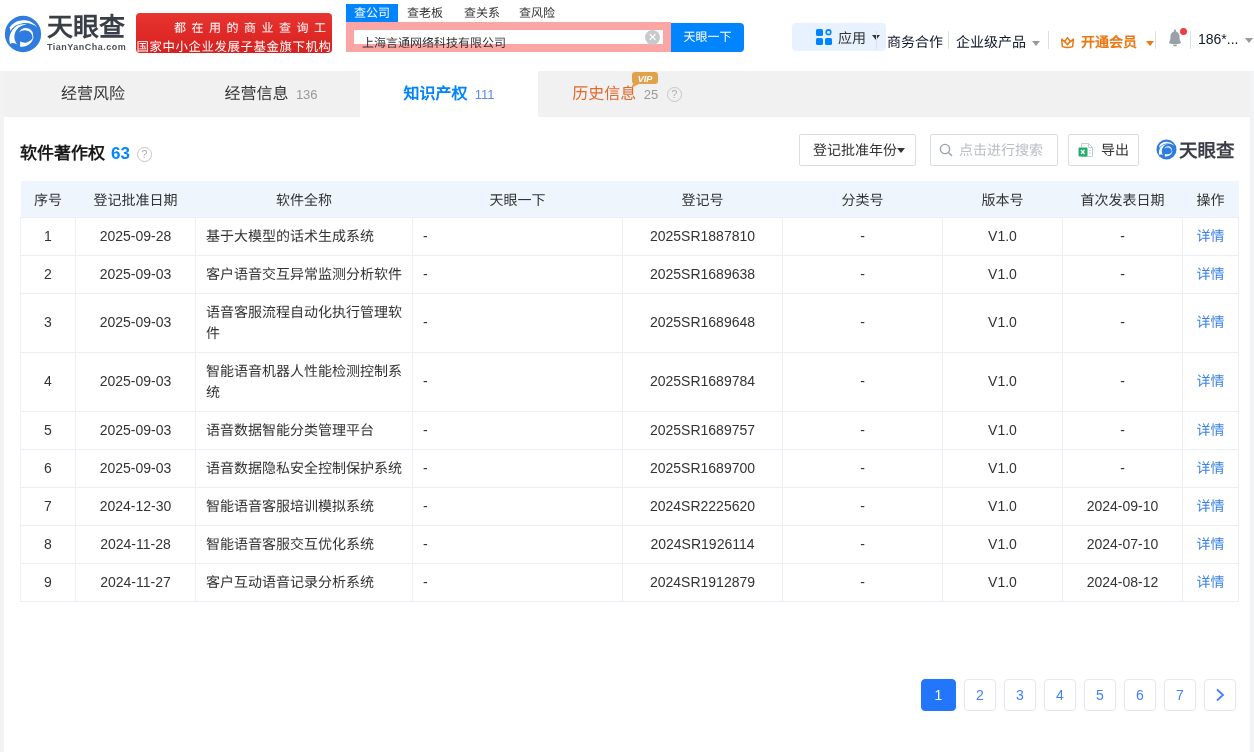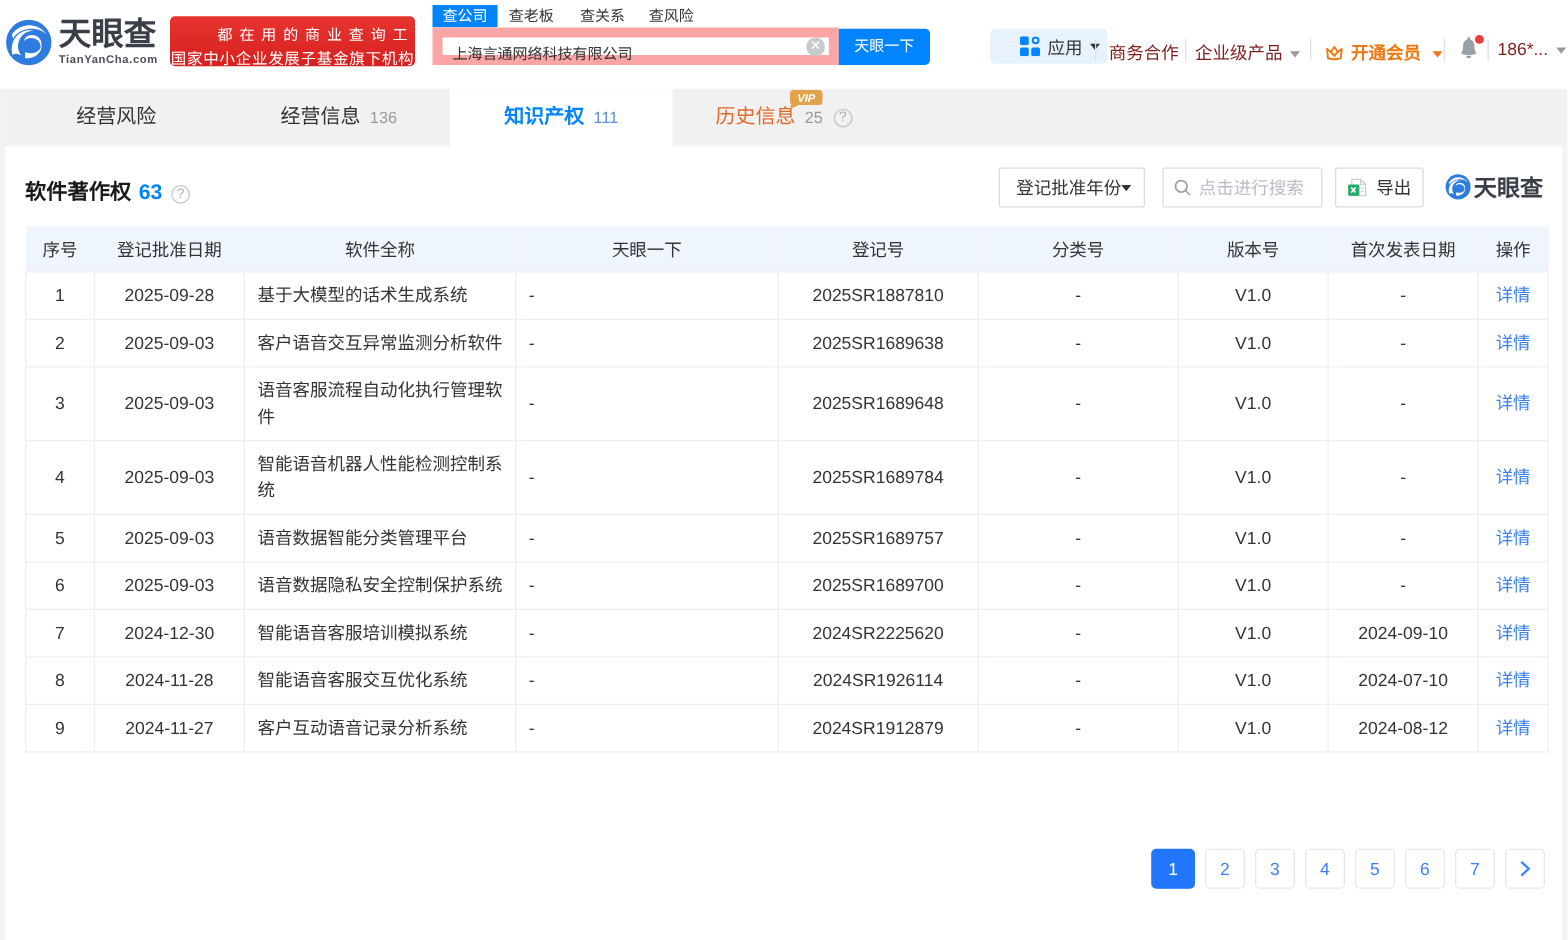--- a/index.html
+++ b/index.html
@@ -19,21 +19,21 @@
 .badge-red .l2 { margin-top:2px; font-size:12.4px; letter-spacing:0.6px; white-space:nowrap; }
 .stabs { left:346px; top:4px; height:18px; font-size:12px; }
 .stab { display:inline-block; vertical-align:top; height:18px; line-height:18px; }
 .stab.on { background:#0084ff; color:#fff; padding:0 8px; }
 .stab.off { color:#333; }
 .sinput { left:346px; top:22px; width:325px; height:30px; background:#fff; border:8px solid #fca5a5; line-height:26px; font-size:12px; color:#333; padding-left:8px; }
 .sclear { left:645px; top:30px; width:15px; height:15px; border-radius:50%; background:#c8c9cc; color:#fff; font-size:11px; line-height:15px; text-align:center; }
 .sbtn { left:671px; top:23px; width:73px; height:29px; background:#0084ff; color:#fff; font-size:12px; text-align:center; line-height:29px; border-radius:0 4px 4px 0; }
 .appbtn { left:792px; top:23px; width:94px; height:28px; background:#e8f2fe; border-radius:4px; font-size:14px; color:#333; display:flex; align-items:center; padding-left:24px; }
 .hdivider { width:1px; height:18px; background:#dcdfe3; top:31px; }
-.hlink { top:31px; font-size:14px; color:#7f1d1d; white-space:nowrap; }
+.hlink { top:31px; font-size:14px; color:#0f172a; white-space:nowrap; }
 .orange { color:#ee7710; }
 .caret-dn { display:inline-block; width:0; height:0; border-left:4px solid transparent; border-right:4px solid transparent; border-top:5px solid #333; vertical-align:middle; }
 
 .nav { left:4px; top:71px; width:1246px; height:46px; background:#f1f1f1; display:flex; }
 .nav .tab { width:178px; height:46px; line-height:46px; text-align:center; font-size:16px; color:#333; }
 .nav .tab .num { font-size:13px; color:#999; margin-left:3px; }
 .nav .tab.active { background:#fff; color:#0084ff; font-weight:bold; }
 .nav .tab.active .num { color:#5b8edd; font-weight:normal; }
 .nav .tab.hist { color:#e06a2c; position:relative; }
 

